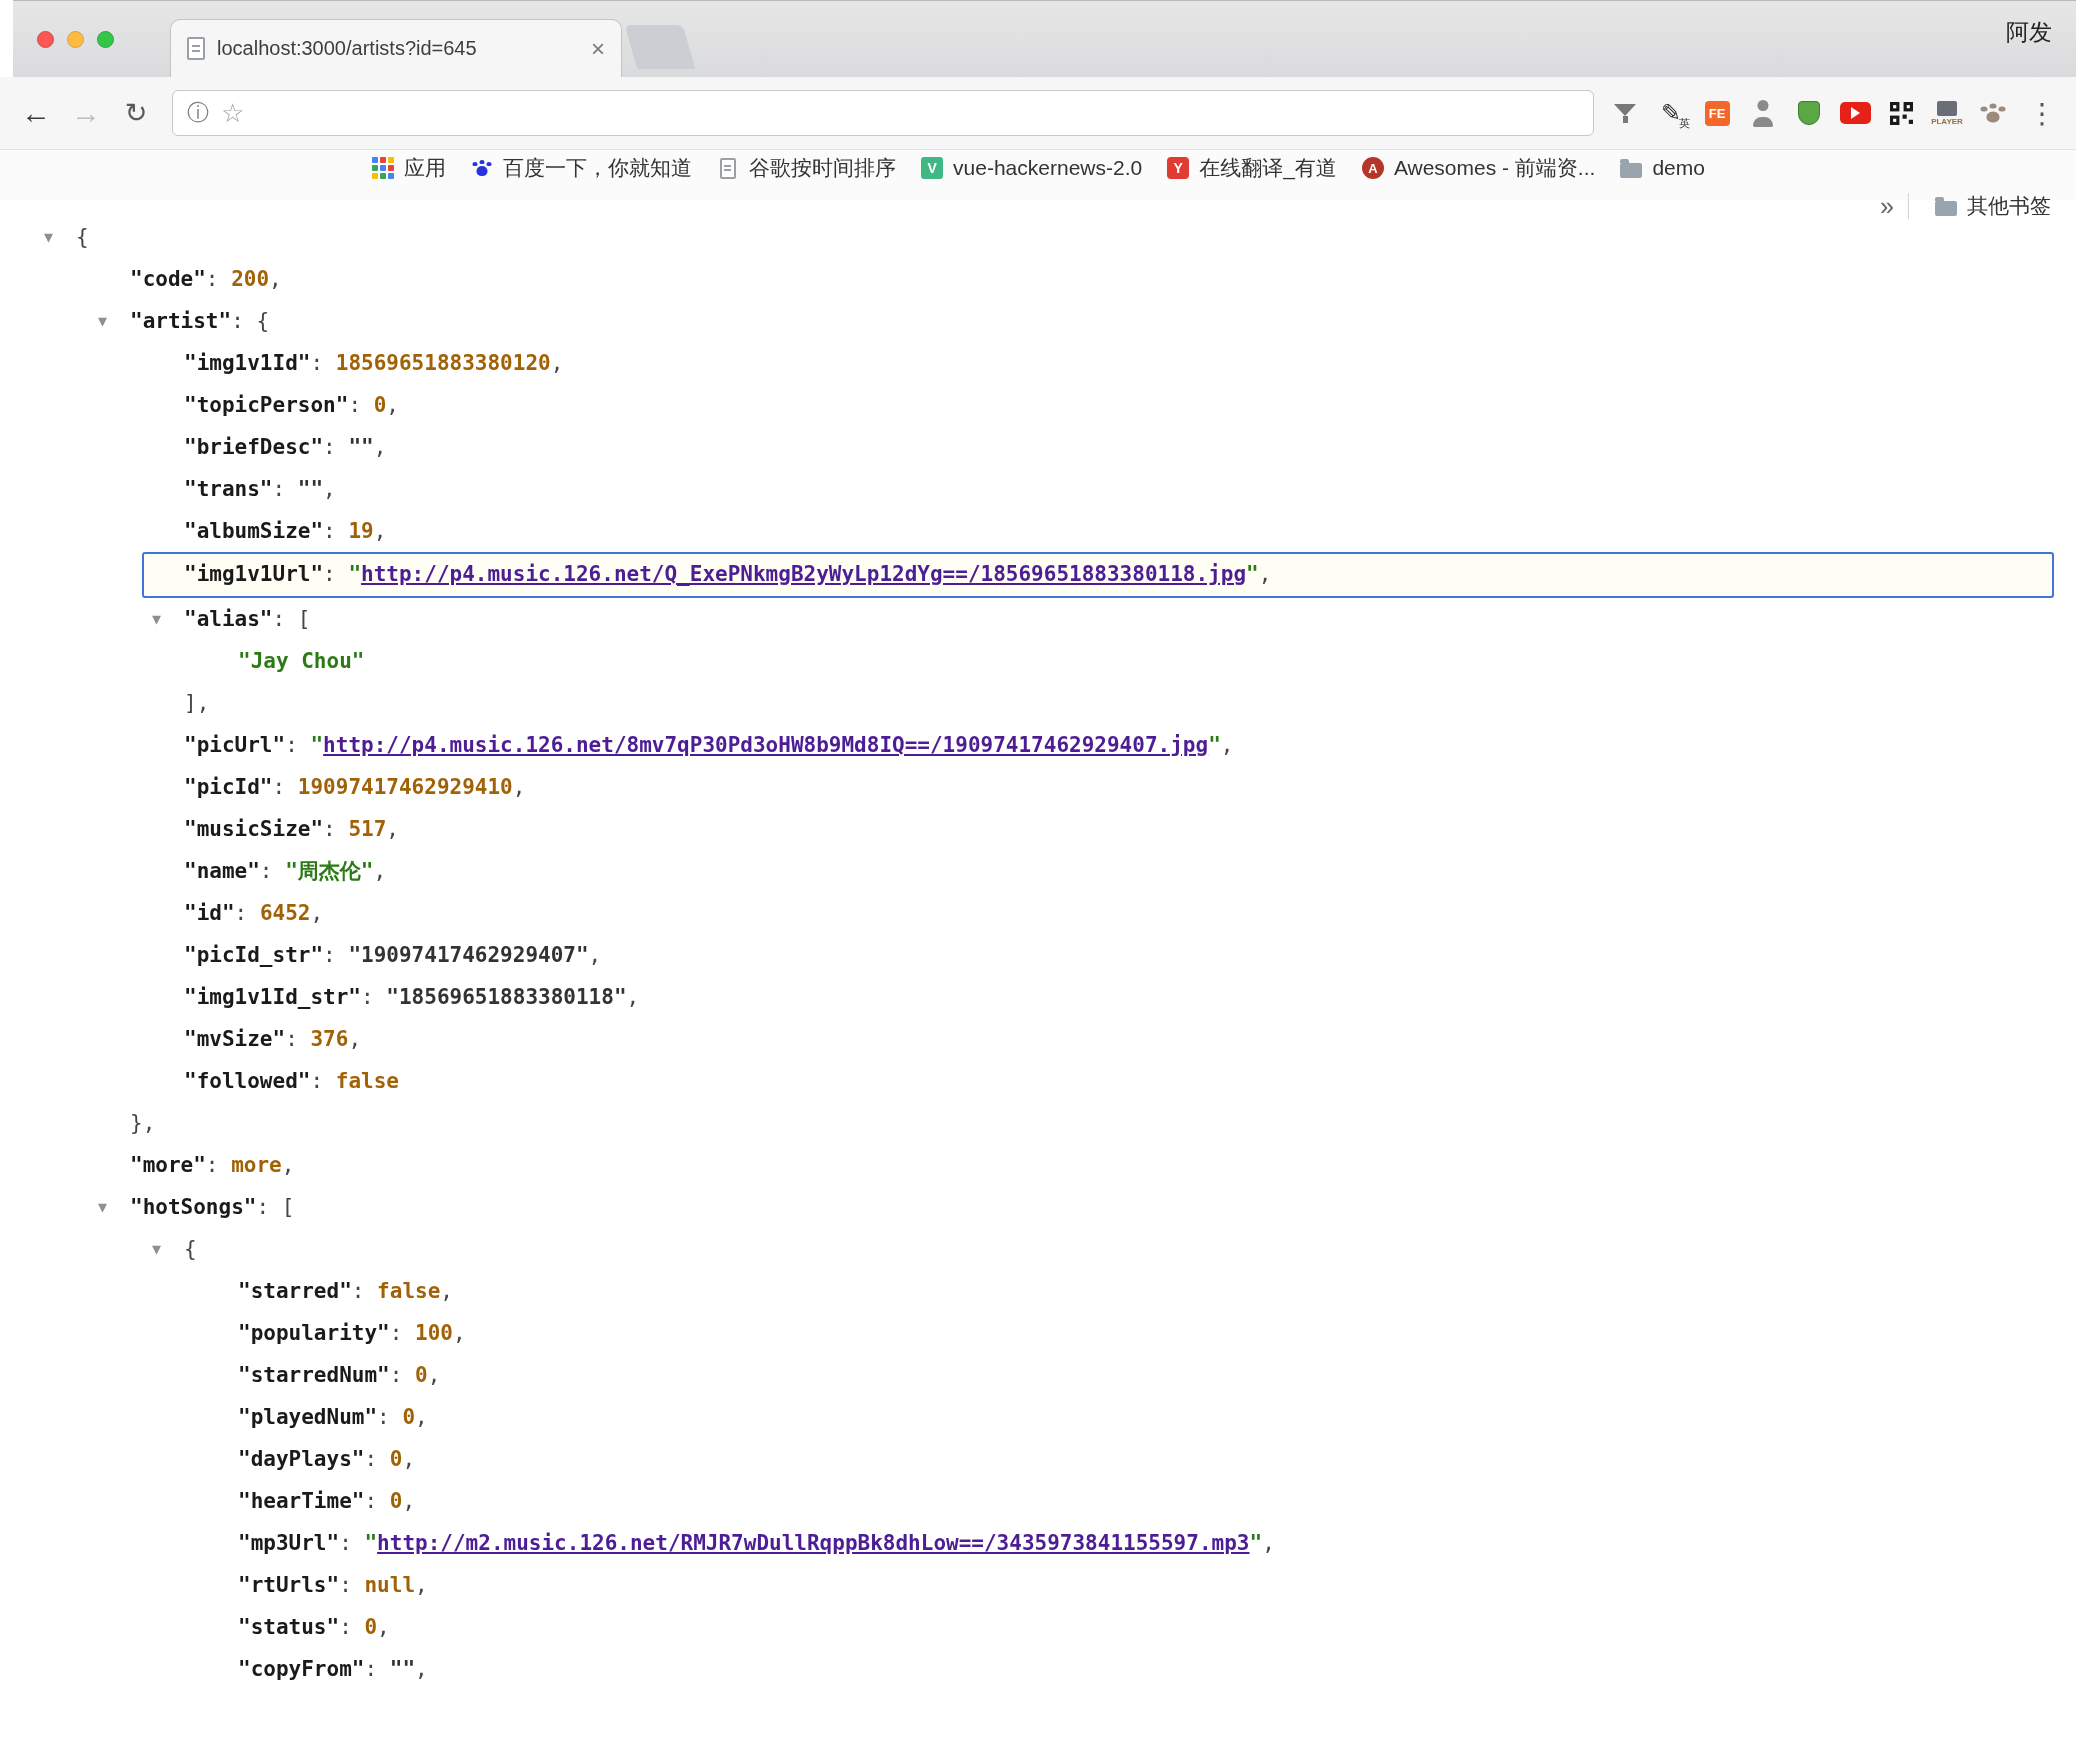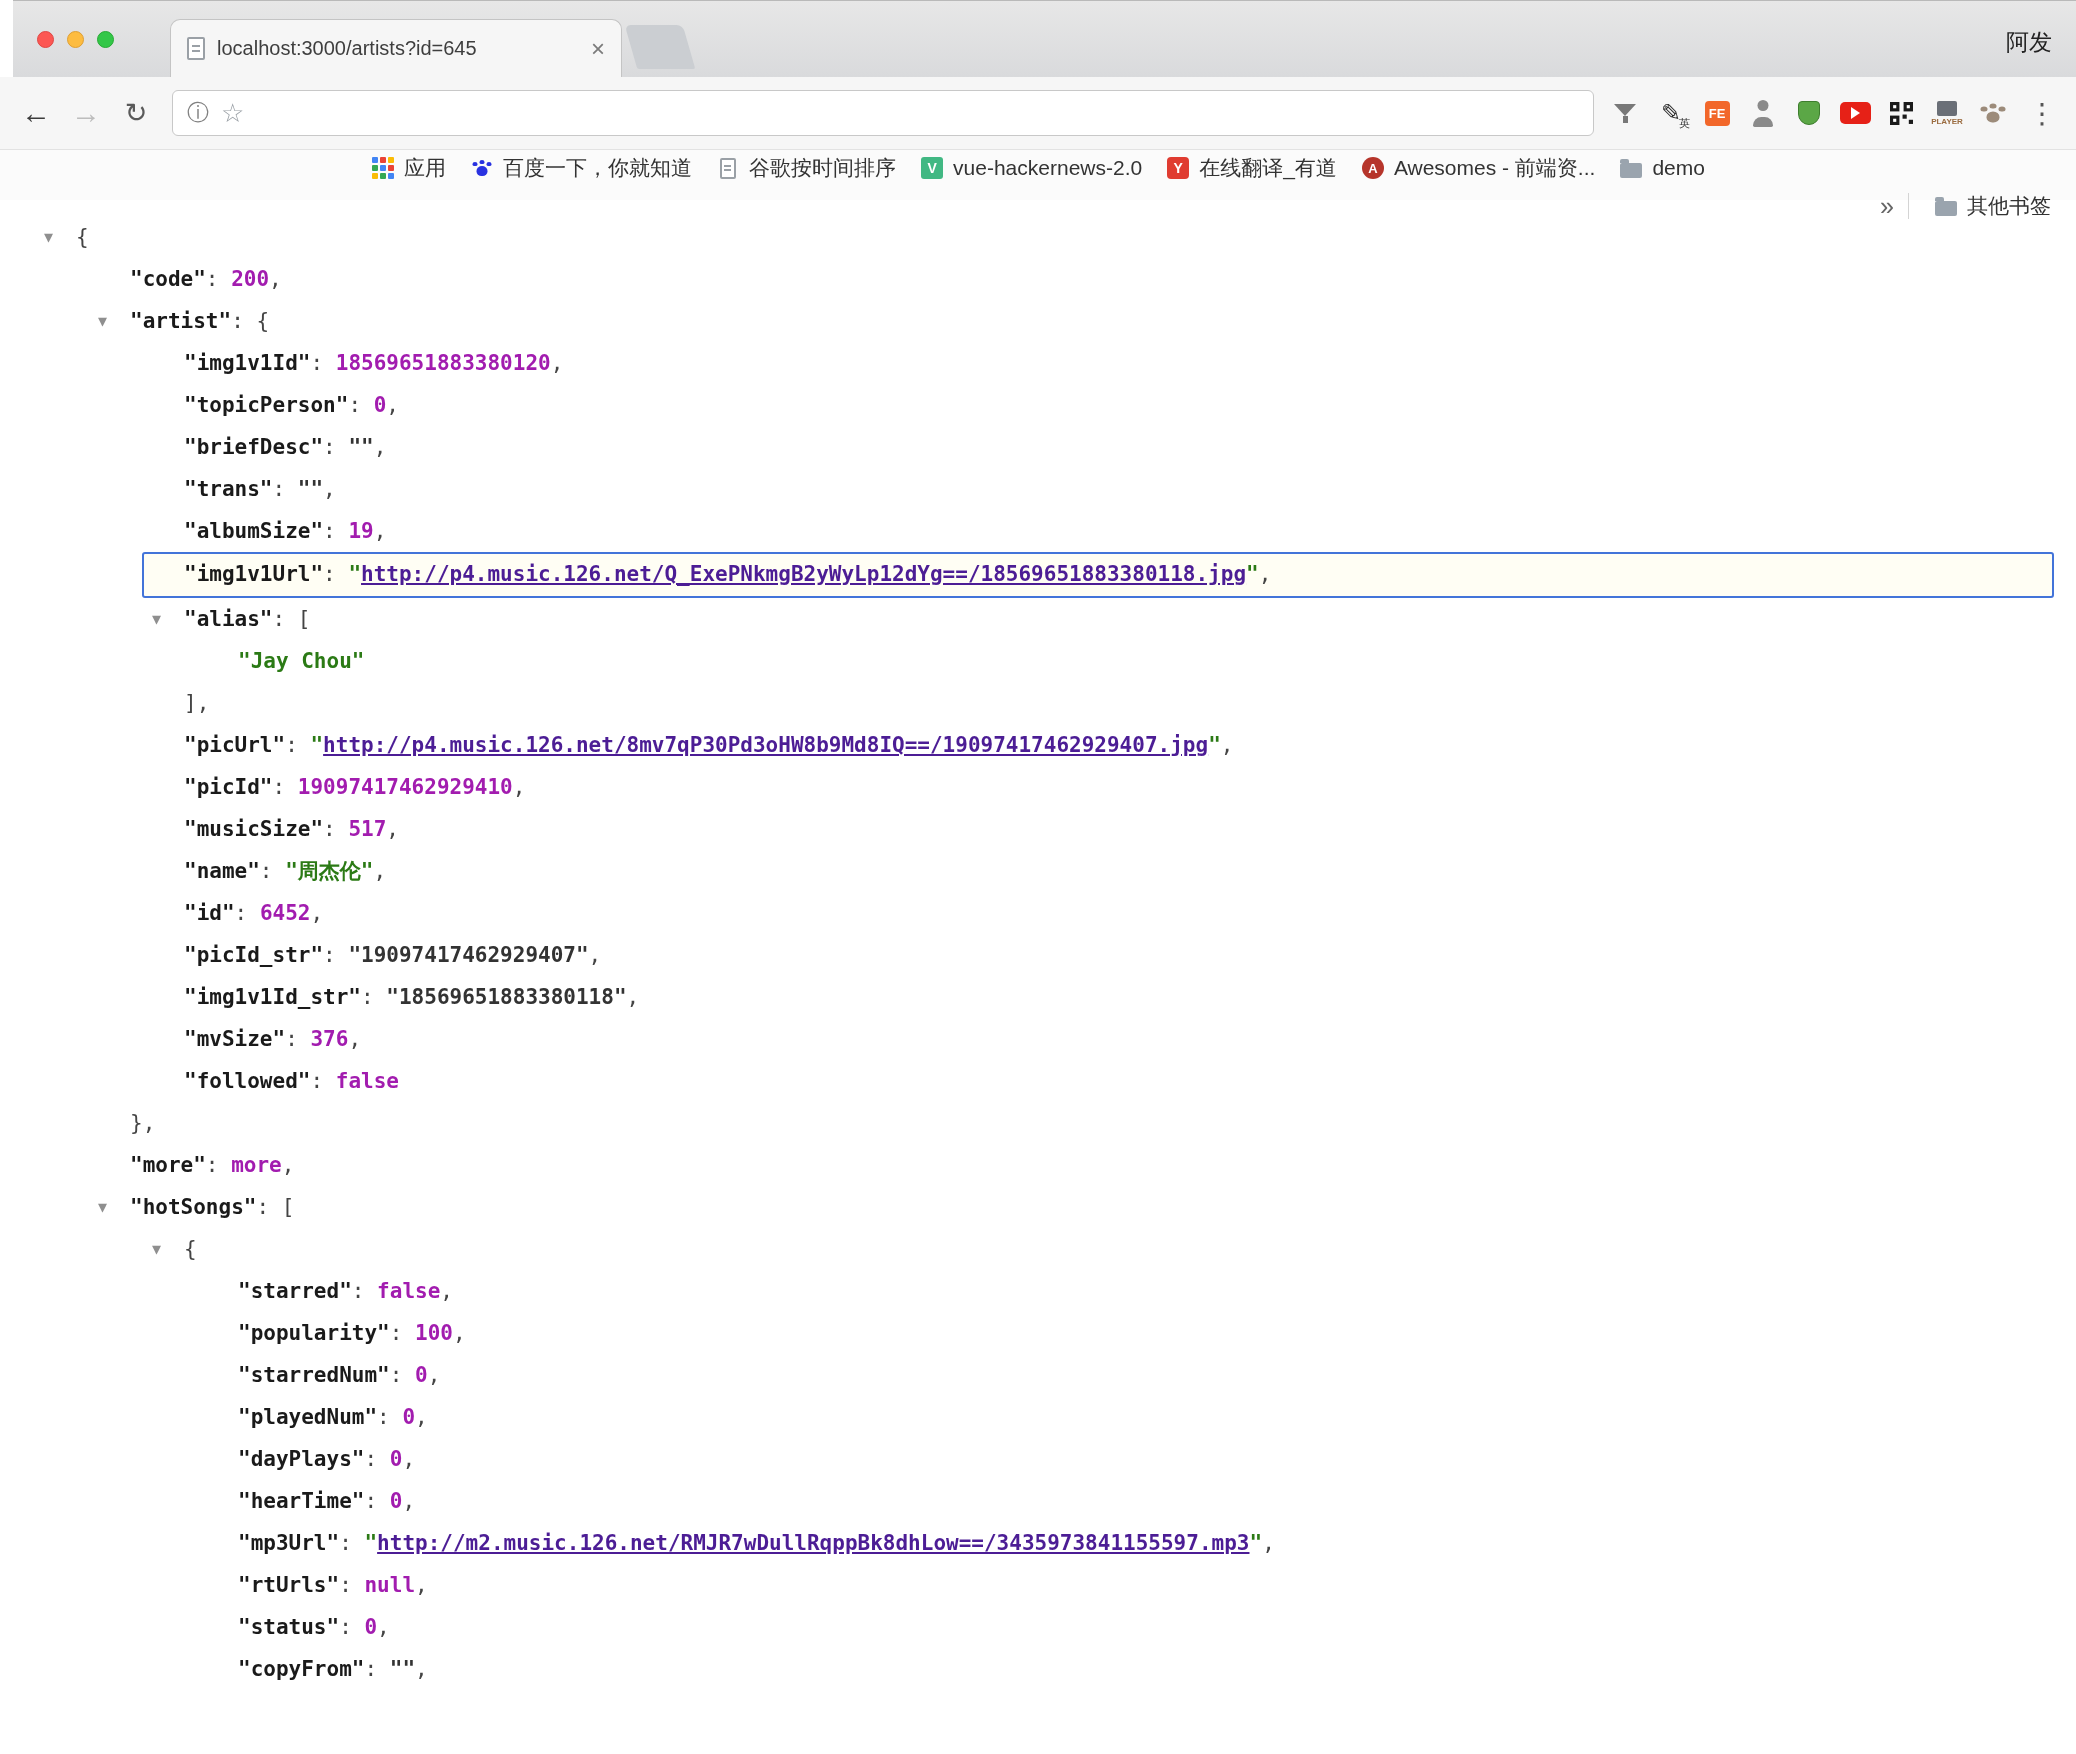--- a/index.html
+++ b/index.html
@@ -15,21 +15,21 @@
   .light.red{background:#FC5753;border:1px solid #DF4744;}
   .light.yellow{background:#FDBC40;border:1px solid #DE9F34;}
   .light.green{background:#33C748;border:1px solid #27AA35;}
   .tab{position:absolute;left:157px;bottom:0;width:452px;height:58px;background:#F6F6F6;border:1px solid #C4C4C4;border-bottom:none;border-radius:10px 10px 0 0;box-sizing:border-box;display:flex;align-items:center;padding:0 16px;gap:12px;}
   .newtab{position:absolute;left:618px;bottom:8px;width:58px;height:44px;background:#CBCED2;transform:skewX(16deg);border-radius:6px 6px 2px 2px;}
   .tab-title{flex:1;font-size:20px;color:#3E3E3E;white-space:nowrap;overflow:hidden;text-overflow:ellipsis;}
   .tab-close{font-size:24px;color:#7B7B7B;line-height:1;}
   .doc-icon{width:18px;height:23px;flex:0 0 auto;border:2px solid #9AA0A6;border-radius:2px;box-sizing:border-box;
     background:linear-gradient(#9AA0A6,#9AA0A6) 3px 6px/8px 2px no-repeat,
                linear-gradient(#9AA0A6,#9AA0A6) 3px 11px/8px 2px no-repeat,#fff;}
-  .profile{position:absolute;right:24px;top:26px;font-size:23px;color:#222;}
+  .profile{position:absolute;right:24px;top:16px;font-size:23px;color:#222;}
   
   .navbar{height:73px;background:#F6F6F6;display:flex;align-items:center;padding:0 14px;gap:6px;box-sizing:border-box;border-bottom:1px solid #E2E2E2;}
   .nav-btn{width:44px;text-align:center;font-size:30px;line-height:1;}
   .nav-btn.back{color:#3C3C3C;}
   .nav-btn.fwd{color:#BDBDBD;}
   .nav-btn.reload{color:#5A5A5A;font-size:27px;}
   .addressbar{flex:1;height:46px;background:#fff;border:1px solid #C8C8C8;border-radius:6px;display:flex;align-items:center;padding:0 14px;gap:12px;margin:0 8px;box-sizing:border-box;}
   .addr-info{color:#808080;font-size:22px;}
   .addr-url{flex:1;font-size:24px;color:#2A2A2A;white-space:nowrap;overflow:hidden;}
   .addr-star{color:#9AA0A6;font-size:26px;}
@@ -81,21 +81,21 @@
   .segmented .btn:first-child{border-radius:3px 0 0 3px;}
   .segmented .btn:last-child{border-radius:0 3px 3px 0;margin-left:-1px;}
   .segmented .btn.active{background:#E3E3E3;}
   
   .json{padding-top:16px;font-family:"DejaVu Sans Mono",monospace;font-size:21px;}
   .line{position:relative;height:42px;line-height:42px;white-space:pre;}
   .line.hl{box-sizing:border-box;height:46px;line-height:40px;margin-right:22px;background:#FFFEF4;border:2px solid #4374D9;border-radius:3px;}
   .toggle{position:absolute;top:0;font-size:15px;color:#8F8F8F;line-height:42px;}
   .tok-k{color:#1A1A1A;font-weight:bold;}
   .tok-p{color:#444;}
-  .tok-n{color:#a21caf;font-weight:bold;}
+  .tok-n{color:#a16207;font-weight:bold;}
   .tok-s{color:#2B7A15;font-weight:bold;}
   .tok-q{color:#2B7A15;font-weight:bold;}
   .tok-d{color:#333;font-weight:bold;}
   .tok-l{color:#4c1d95;font-weight:bold;text-decoration:underline;}
 </style>
 </head>
 <body>
 
 <div class="window">
 

